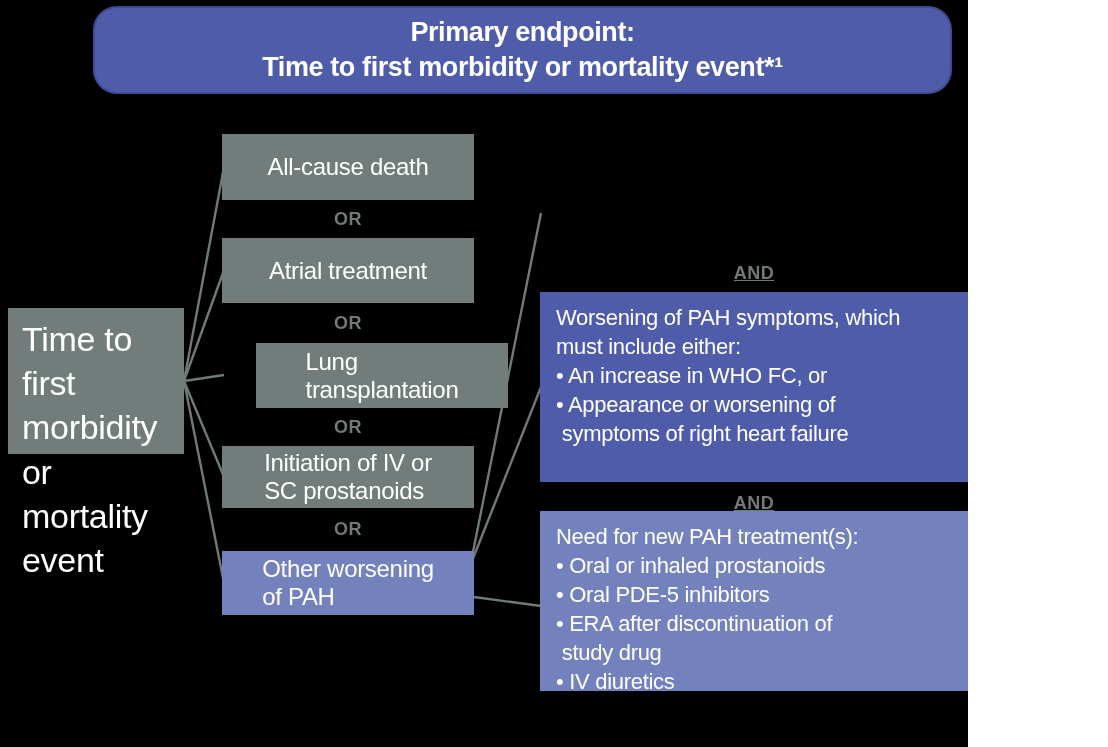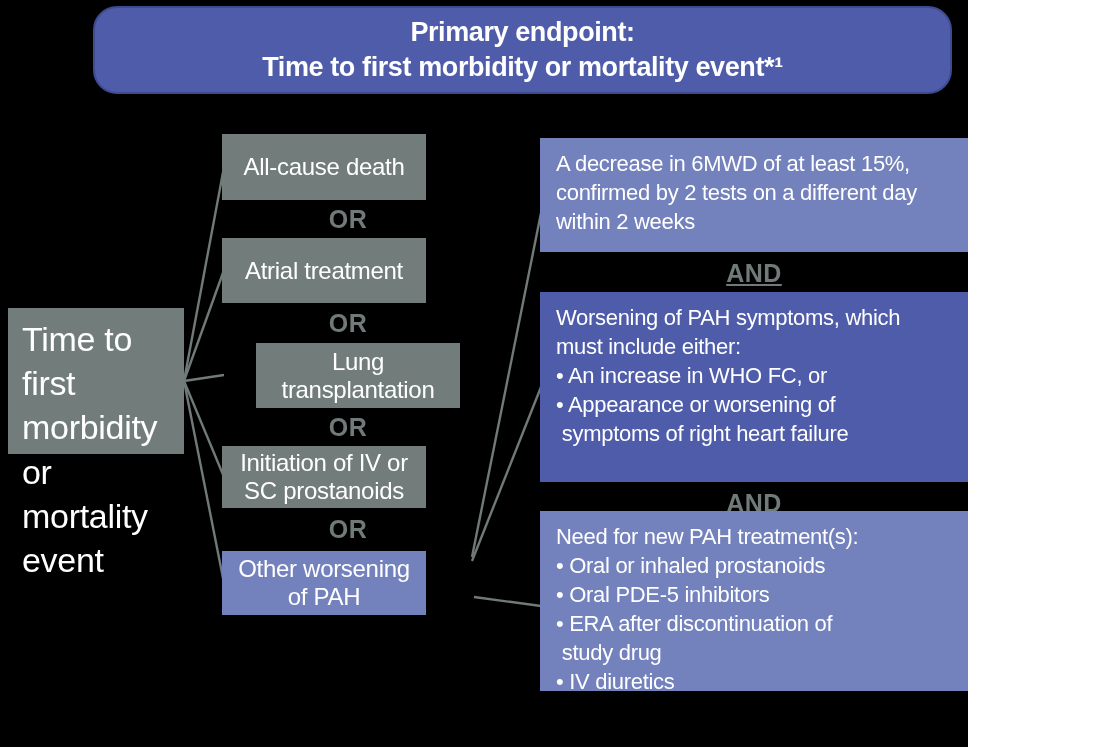--- a/index.html
+++ b/index.html
@@ -57,43 +57,43 @@
   .blue  { background: #4e5ca9; }
 
   .source-box {
     left: 8px; top: 308px;
     width: 176px; height: 146px;
     font-size: 34px;
     line-height: 1.3;
     padding: 9px 6px 0 14px;
   }
   .mid {
-    left: 222px; width: 204px;
+    left: 222px; width: 252px;
     display: flex;
     align-items: center;
     justify-content: center;
-    text-align: center;
+    text-align: left;
     font-size: 24px;
     line-height: 1.15;
   }
   .m1 { top: 134px; height: 66px; }
   .m2 { top: 238px; height: 65px; }
   .m3 { top: 343px; height: 65px; margin-left: 34px; }
   .m4 { top: 446px; height: 62px; }
   .m5 { top: 551px; height: 64px; }
 
   .sep {
     position: absolute;
     height: 28px;
     display: flex;
     align-items: center;
     justify-content: center;
     color: #6f7a79;
     font-weight: bold;
-    font-size: 25px;
+    font-size: 18px;
     letter-spacing: 0.5px;
   }
   .sep-mid { left: 222px; width: 252px; }
   .or1 { top: 205px; }
   .or2 { top: 309px; }
   .or3 { top: 413px; }
   .or4 { top: 515px; }
   .sep-right { left: 540px; width: 428px; text-decoration: underline; }
   .and1 { top: 259px; }
   .and2 { top: 489px; }
@@ -162,25 +162,20 @@
     <div class="txt">Initiation of IV or
 SC prostanoids</div>
   </div>
   <div class="sep sep-mid or4">OR</div>
 
   <div class="box peri mid m5">
     <div class="txt">Other worsening
 of PAH</div>
   </div>
 
-  <div class="box peri right r1">
-    <div class="txt">A decrease in 6MWD of at least 15%,
-confirmed by 2 tests on a different day
-within 2 weeks</div>
-  </div>
   <div class="sep sep-right and1">AND</div>
 
   <div class="box blue right r2">
     <div class="txt">Worsening of PAH symptoms, which
 must include either:
 • An increase in WHO FC, or
 • Appearance or worsening of
  symptoms of right heart failure</div>
   </div>
   <div class="sep sep-right and2">AND</div>

